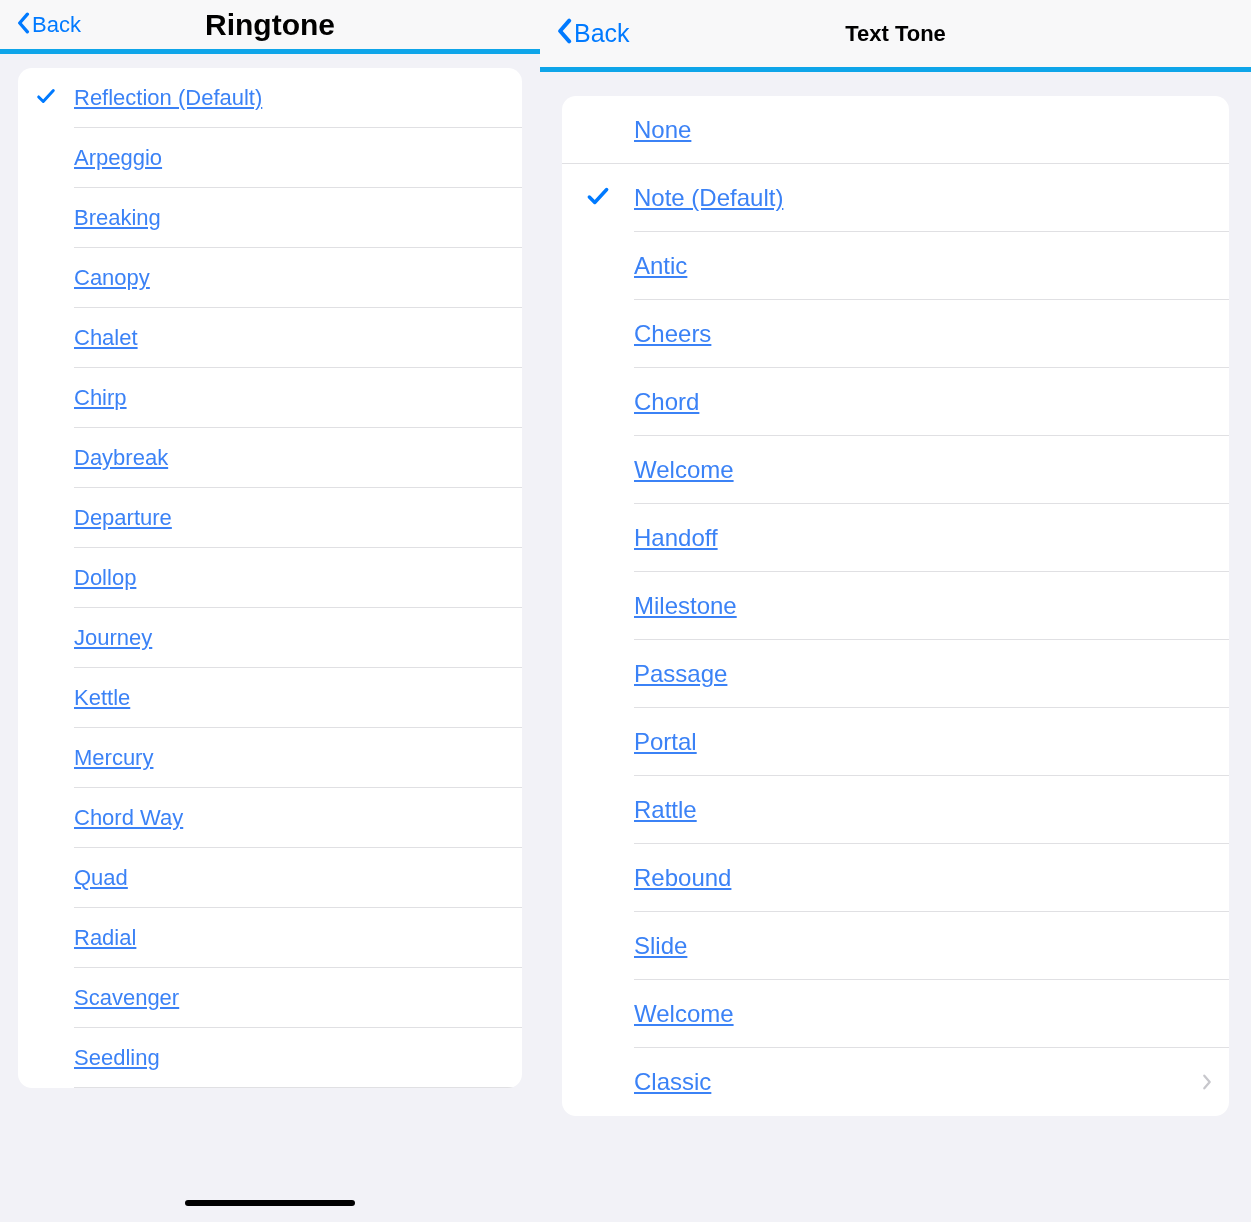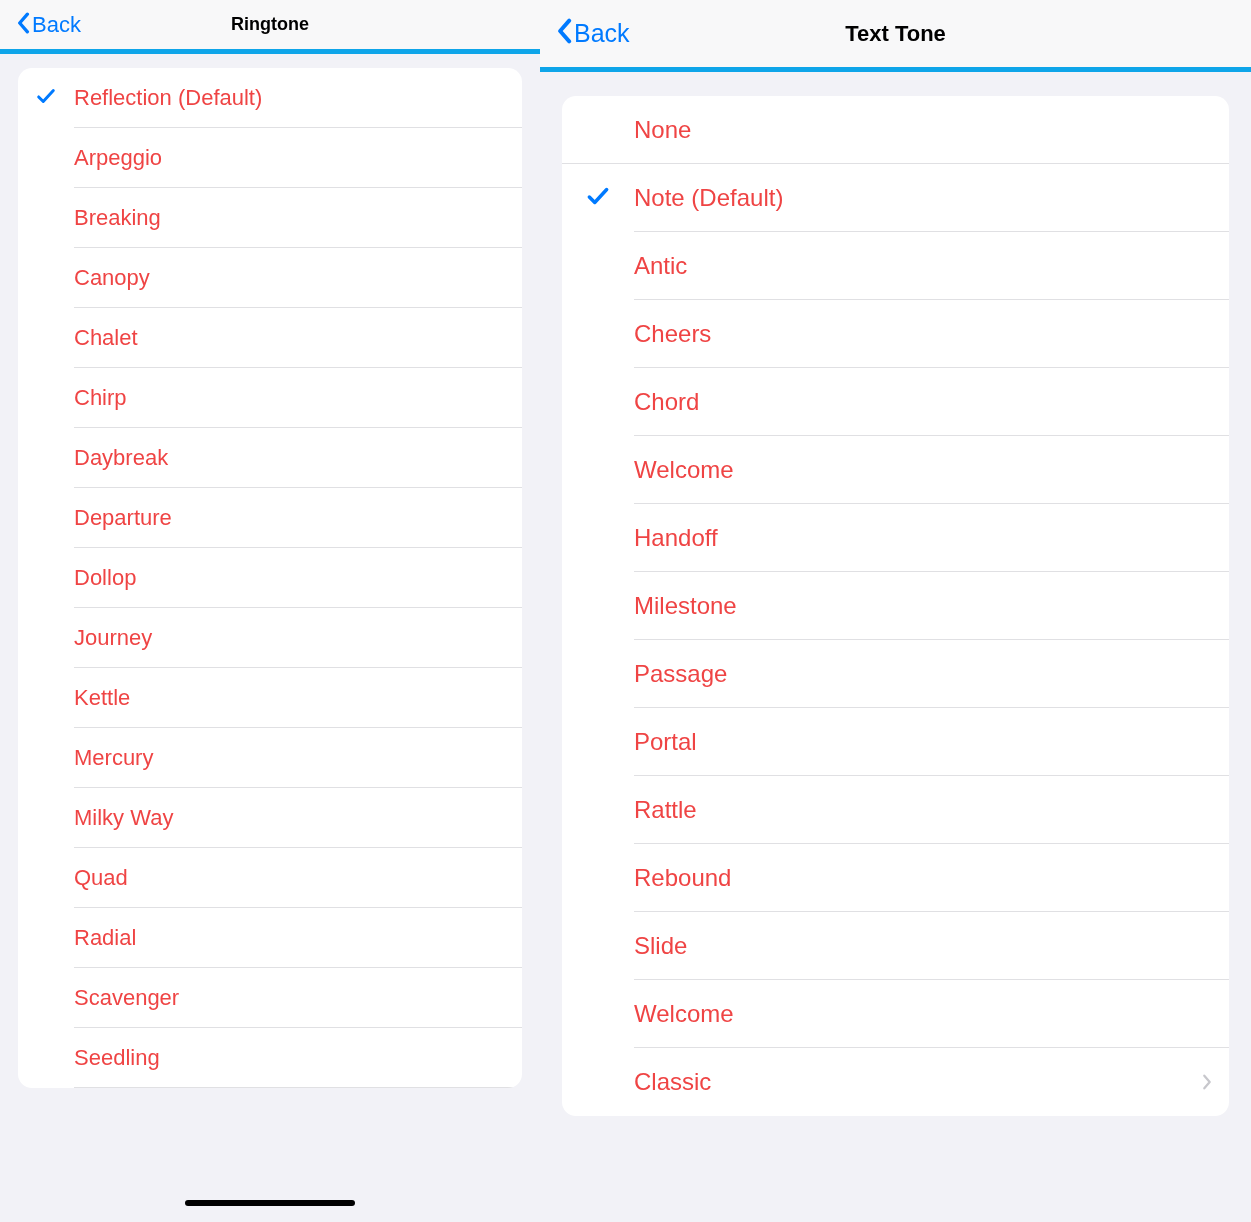--- a/index.html
+++ b/index.html
@@ -57,21 +57,21 @@
       line-height: 1;
       display: inline-block;
     }
     .screen-right .back-chevron {
       font-size: 30px;
     }
     .navbar-title {
       position: absolute;
       left: 50%;
       transform: translateX(-50%);
-      font-size: 18px;
+      font-size: 30px;
       font-weight: 600;
       color: #000;
     }
     .screen-right .navbar-title {
       font-size: 22px;
       font-weight: 700;
     }
     .content {
       flex: 1;
       padding: 14px 18px 0 18px;
@@ -115,22 +115,23 @@
     .check-icon svg {
       width: 22px;
       height: 22px;
     }
     .screen-right .check-icon svg {
       width: 26px;
       height: 26px;
     }
     .row-label {
       font-size: 22px;
-      color: #ef4444;
+      color: #3b82f6;
       flex: 1;
+      text-decoration: underline;
     }
     .screen-right .row-label {
       font-size: 24px;
     }
     .row-sep {
       position: absolute;
       bottom: 0;
       left: 56px;
       right: 0;
       height: 1px;
@@ -237,21 +238,21 @@
           <span class="row-label">Kettle</span>
           <div class="row-sep"></div>
         </div>
         <div class="list-row">
           <div class="check-col"></div>
           <span class="row-label">Mercury</span>
           <div class="row-sep"></div>
         </div>
         <div class="list-row">
           <div class="check-col"></div>
-          <span class="row-label">Milky Way</span>
+          <span class="row-label">Chord Way</span>
           <div class="row-sep"></div>
         </div>
         <div class="list-row">
           <div class="check-col"></div>
           <span class="row-label">Quad</span>
           <div class="row-sep"></div>
         </div>
         <div class="list-row">
           <div class="check-col"></div>
           <span class="row-label">Radial</span>

